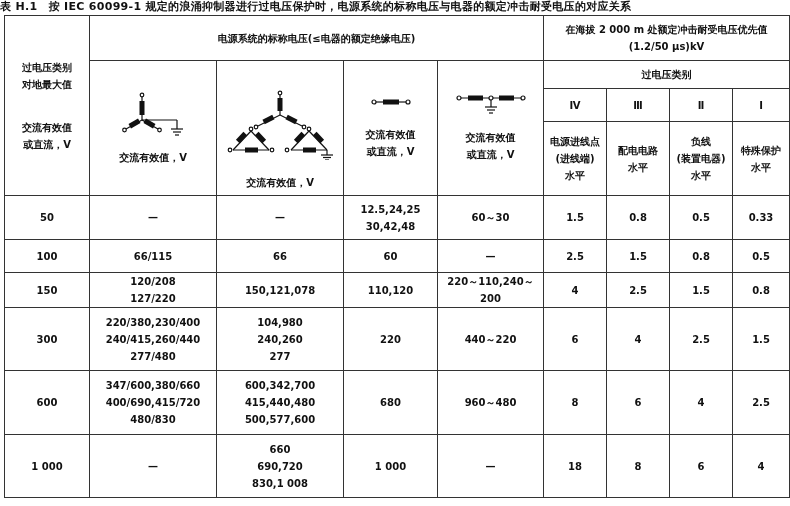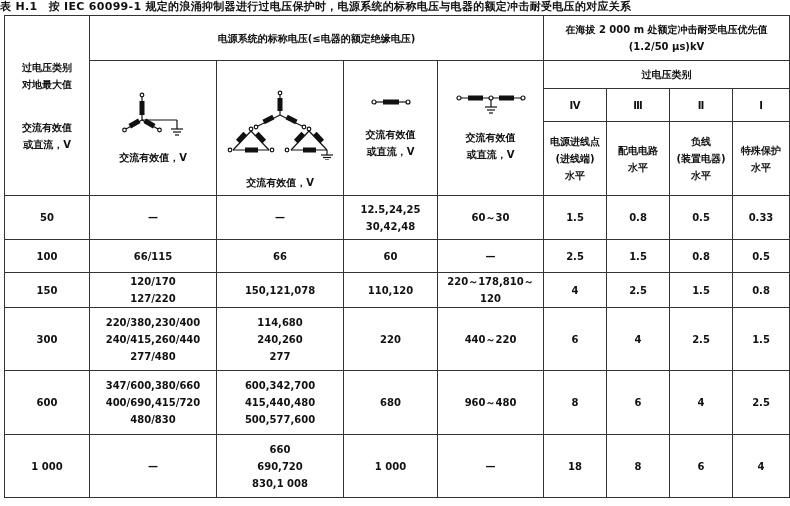--- a/index.html
+++ b/index.html
@@ -195,41 +195,41 @@
     <td class="num">—</td>
     <td class="num">2.5</td>
     <td class="num">1.5</td>
     <td class="num">0.8</td>
     <td class="num">0.5</td>
   </tr>
 
   <tr style="height:25px">
     <td class="num">150</td>
     <td class="num">
-      <span class="line">120/170</span>
+      <span class="line">120/208</span>
       <span class="line">127/220</span>
     </td>
     <td class="num">150,121,078</td>
     <td class="num">110,120</td>
-    <td class="num">220～178,810～120</td>
+    <td class="num">220～110,240～200</td>
     <td class="num">4</td>
     <td class="num">2.5</td>
     <td class="num">1.5</td>
     <td class="num">0.8</td>
   </tr>
 
   <tr style="height:63px">
     <td class="num">300</td>
     <td class="num">
       <span class="line">220/380,230/400</span>
       <span class="line">240/415,260/440</span>
       <span class="line">277/480</span>
     </td>
     <td class="num">
-      <span class="line">114,680</span>
+      <span class="line">104,980</span>
       <span class="line">240,260</span>
       <span class="line">277</span>
     </td>
     <td class="num">220</td>
     <td class="num">440～220</td>
     <td class="num">6</td>
     <td class="num">4</td>
     <td class="num">2.5</td>
     <td class="num">1.5</td>
   </tr>

